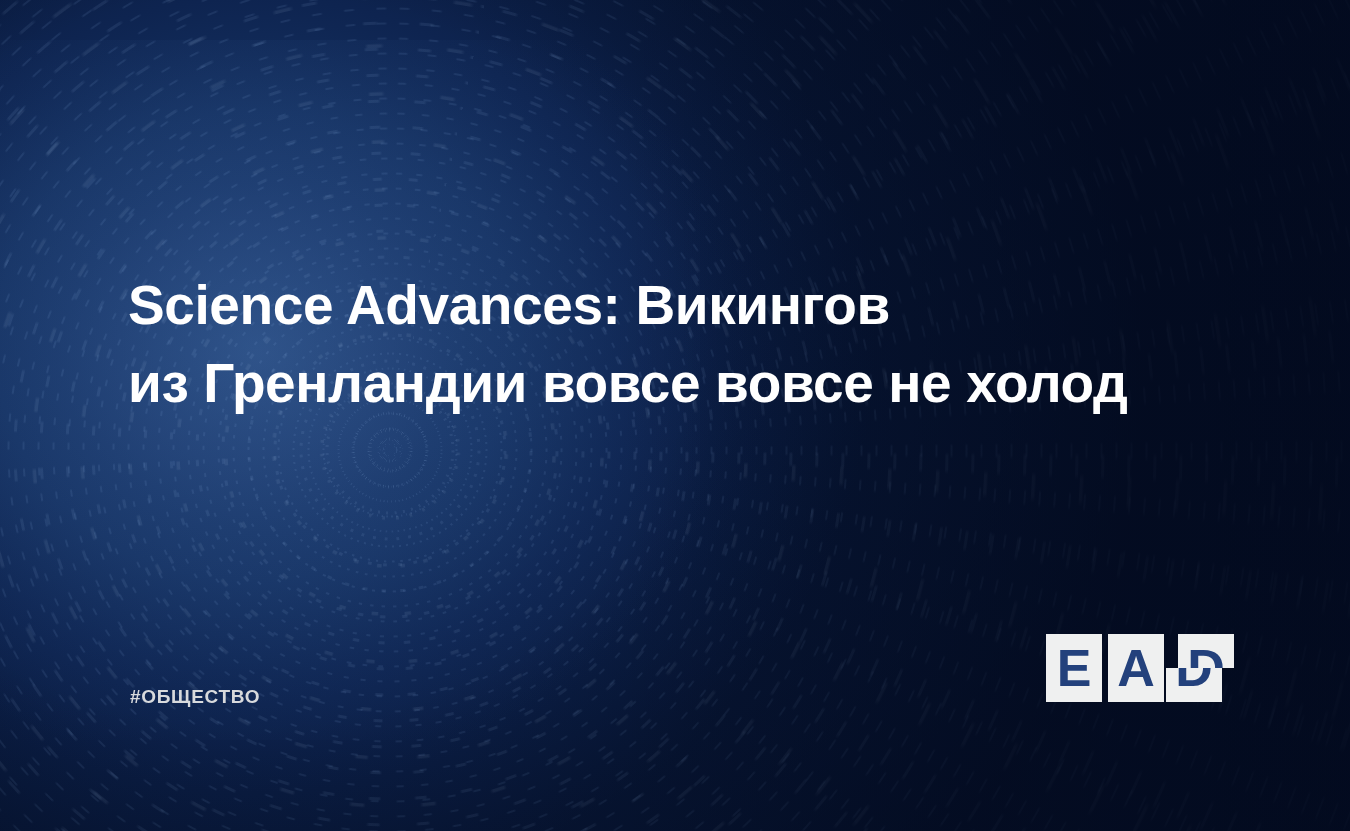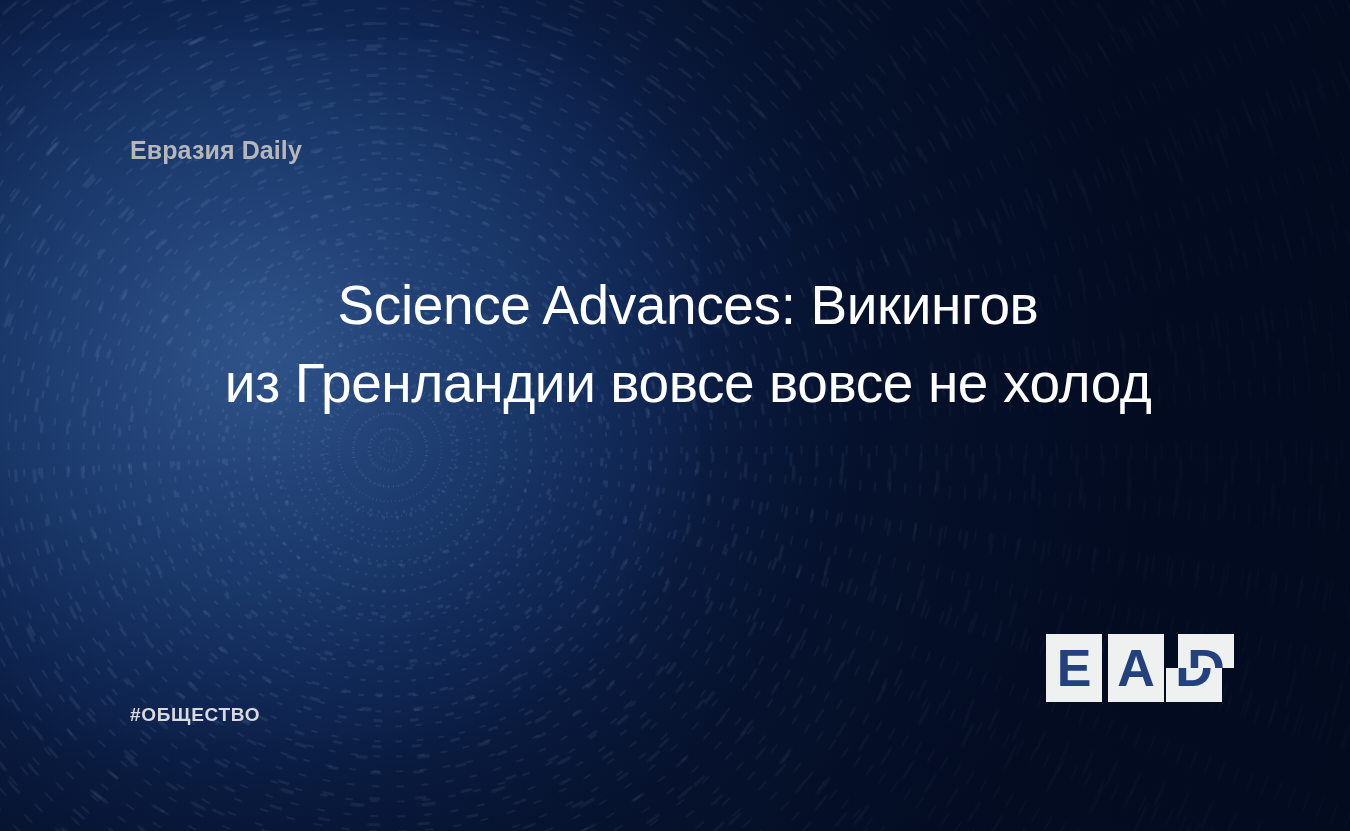--- a/index.html
+++ b/index.html
@@ -130,31 +130,30 @@
     color:#b5b7ba;
     letter-spacing:0.1px;
     white-space:nowrap;
   }
 
   .headline {
     position:absolute;
     left:128px; top:266px;
     width:1120px;
     font-size:55px;
-    font-weight:normal;
+    font-weight:bold;
     line-height:78px;
     color:#ffffff;
     letter-spacing:-0.4px;
-    text-align:center;
   }
   .headline .ln { display:block; white-space:nowrap; }
 
   .category {
     position:absolute;
-    left:130px; top:704px;
+    left:130px; top:686px;
     font-size:19px;
     font-weight:bold;
     color:#d8dadd;
     letter-spacing:0.7px;
     white-space:nowrap;
   }
 
   
   .logo {
     position:absolute;
@@ -213,21 +212,20 @@
 
   <div class="bg-base"></div>
   <div class="bg-core"></div>
   <div class="trails"></div>
   <div class="trails t2"></div>
   <div class="trails t3"></div>
   <div class="bg-vignette"></div>
 
   <div class="content">
 
-    <div class="site-name">Евразия Daily</div>
 
     <div class="headline">
       <span class="ln">Science Advances: Викингов</span>
       <span class="ln">из Гренландии вовсе вовсе не холод</span>
     </div>
 
     <div class="category">#ОБЩЕСТВО</div>
 
     <div class="logo">
       <div class="logo-tile t-e">

